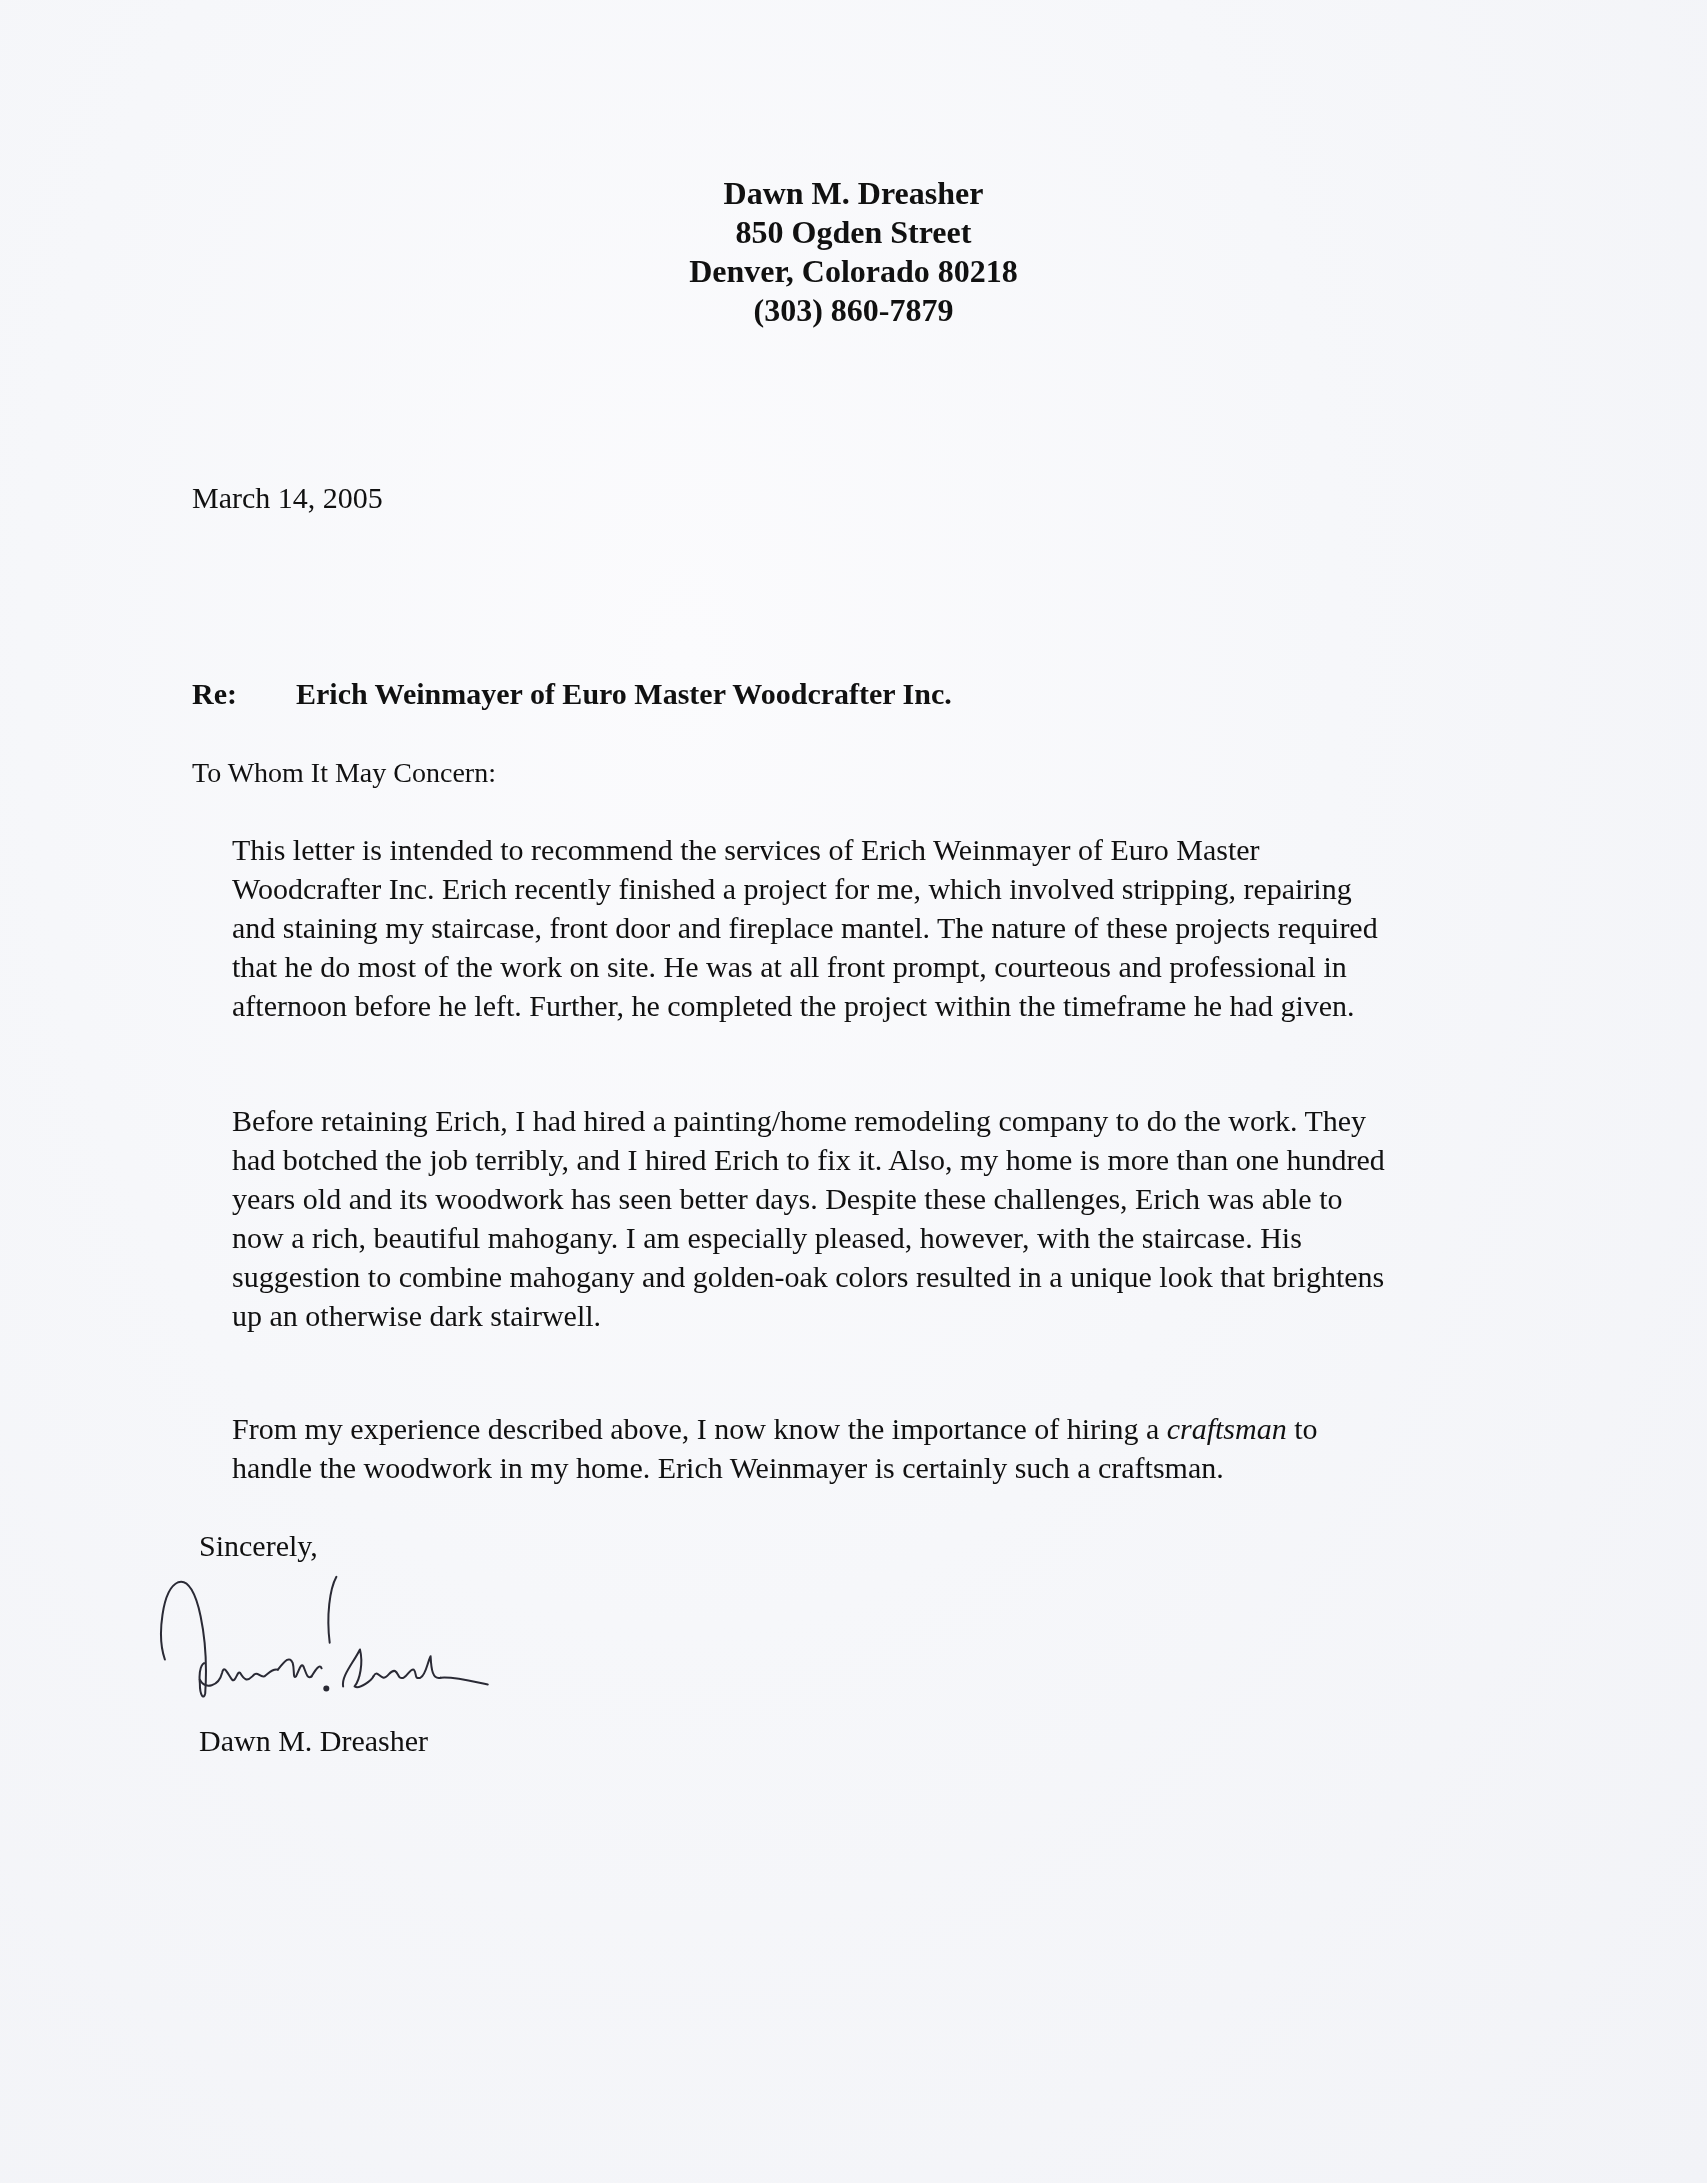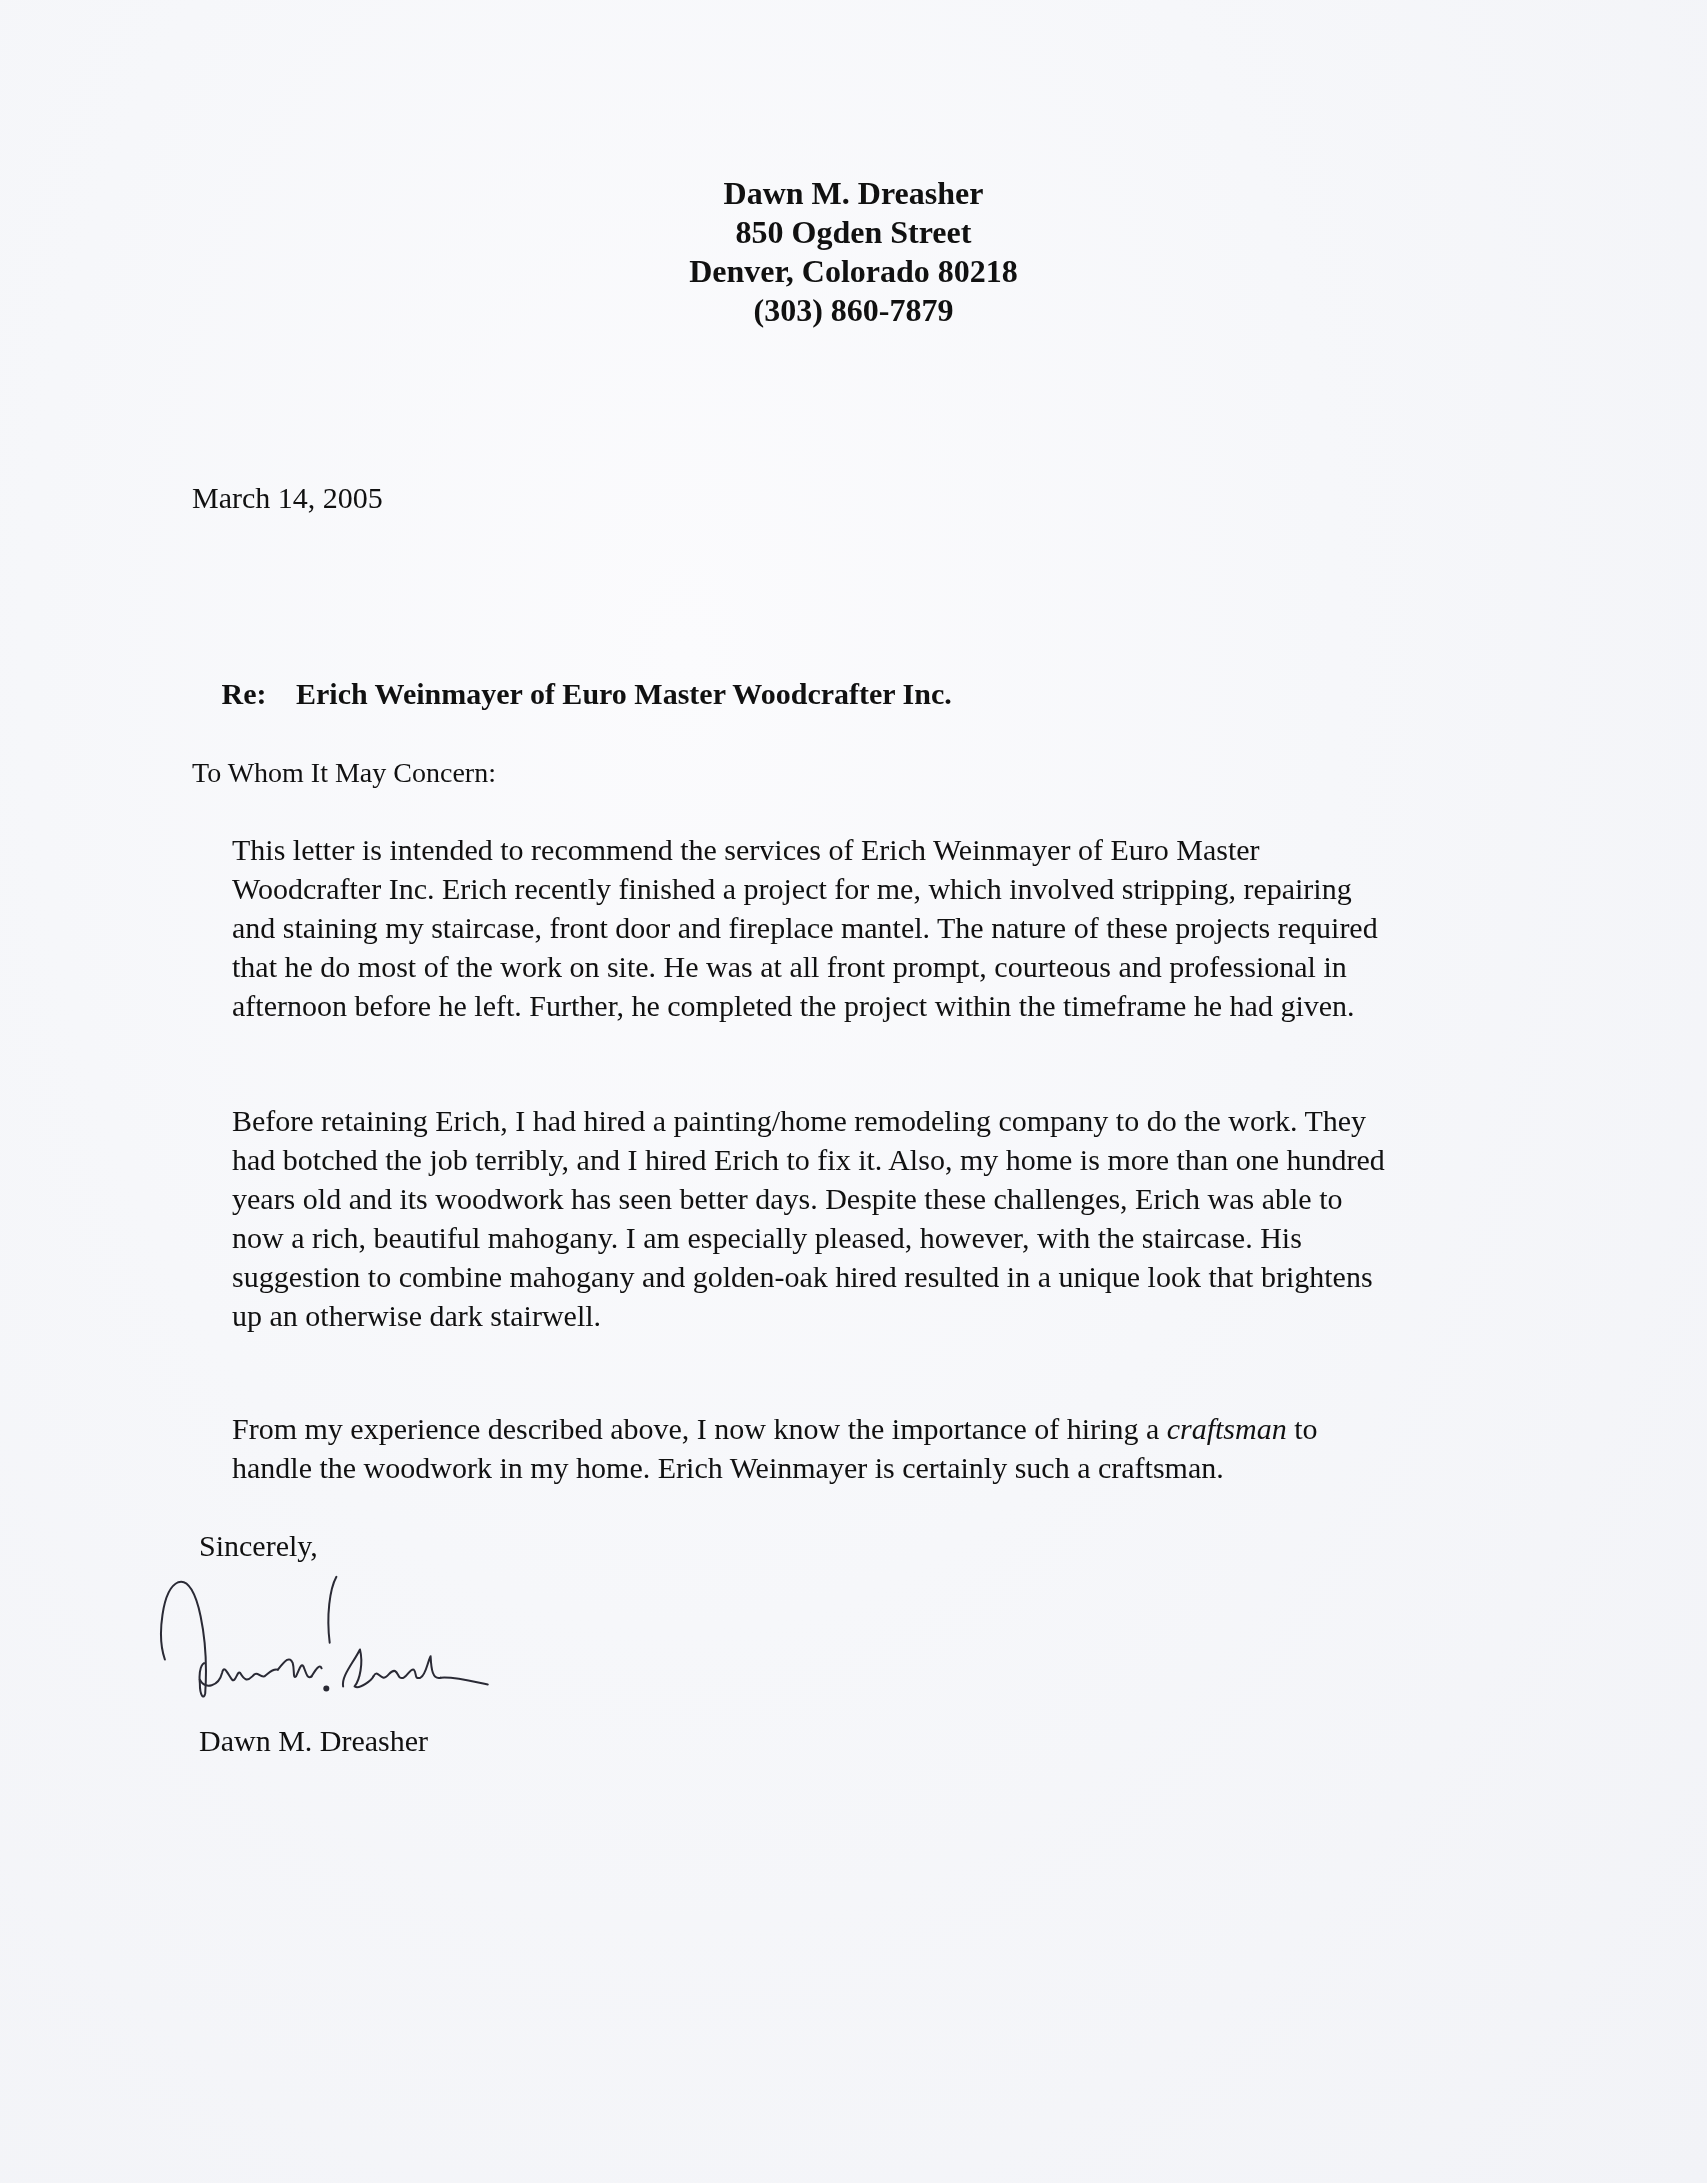--- a/index.html
+++ b/index.html
@@ -8,21 +8,21 @@
     background: radial-gradient(ellipse at 40% 30%, #fbfbfd 0%, #f6f7fa 45%, #f2f3f7 100%);
     font-family: "Liberation Serif", "DejaVu Serif", serif;
     color:#111;
   }
   .header {
     position:absolute; left:0; width:1707px; top:174px;
     text-align:center; font-weight:bold; font-size:32px; line-height:39px;
   }
   .header div { display:block; }
   .date { position:absolute; left:192px; top:479px; font-size:30px; line-height:38px; }
-  .re { position:absolute; left:192px; top:675px; font-size:30px; font-weight:bold; line-height:38px; white-space:nowrap;text-align:center; }
+  .re { position:absolute; left:192px; top:675px; font-size:30px; font-weight:bold; line-height:38px; white-space:nowrap; }
   .re .re-label { display:inline-block; width:104px; }
   .salutation { position:absolute; left:192px; top:754px; font-size:28px; line-height:38px; }
   .para { position:absolute; left:192px; width:1340px; font-size:30px; line-height:39px; }
   .para .line { display:block; white-space:nowrap;margin-left:40px; }
   .p1 { top:830px; }
   .p2 { top:1101px; }
   .p3 { top:1409px; }
   .closing { position:absolute; left:199px; top:1527px; font-size:30px; line-height:38px; }
   .signature { position:absolute; left:158px; top:1562px; width:525px; height:148px; }
   .signer { position:absolute; left:199px; top:1722px; font-size:30px; line-height:38px; }
@@ -51,21 +51,21 @@
   <span class="line">and staining my staircase, front door and fireplace mantel.  The nature of these projects required</span>
   <span class="line">that he do most of the work on site.  He was at all front prompt, courteous and professional in</span>
   <span class="line">afternoon before he left.  Further, he completed the project within the timeframe he had given.</span>
 </div>
 
 <div class="para p2">
   <span class="line">Before retaining Erich, I had hired a painting/home remodeling company to do the work.  They</span>
   <span class="line">had botched the job terribly, and I hired Erich to fix it.  Also, my home is more than one hundred</span>
   <span class="line">years old and its woodwork has seen better days.  Despite these challenges, Erich was able to</span>
   <span class="line">now a rich, beautiful mahogany.  I am especially pleased, however, with the staircase.  His</span>
-  <span class="line">suggestion to combine mahogany and golden-oak hired resulted in a unique look that brightens</span>
+  <span class="line">suggestion to combine mahogany and golden-oak colors resulted in a unique look that brightens</span>
   <span class="line">up an otherwise dark stairwell.</span>
 </div>
 
 <div class="para p3">
   <span class="line"><span>From my experience described above, I now know the importance of hiring a </span><em>craftsman</em><span> to</span></span>
   <span class="line">handle the woodwork in my home.  Erich Weinmayer is certainly such a craftsman.</span>
 </div>
 
 <div class="closing">Sincerely,</div>
 

